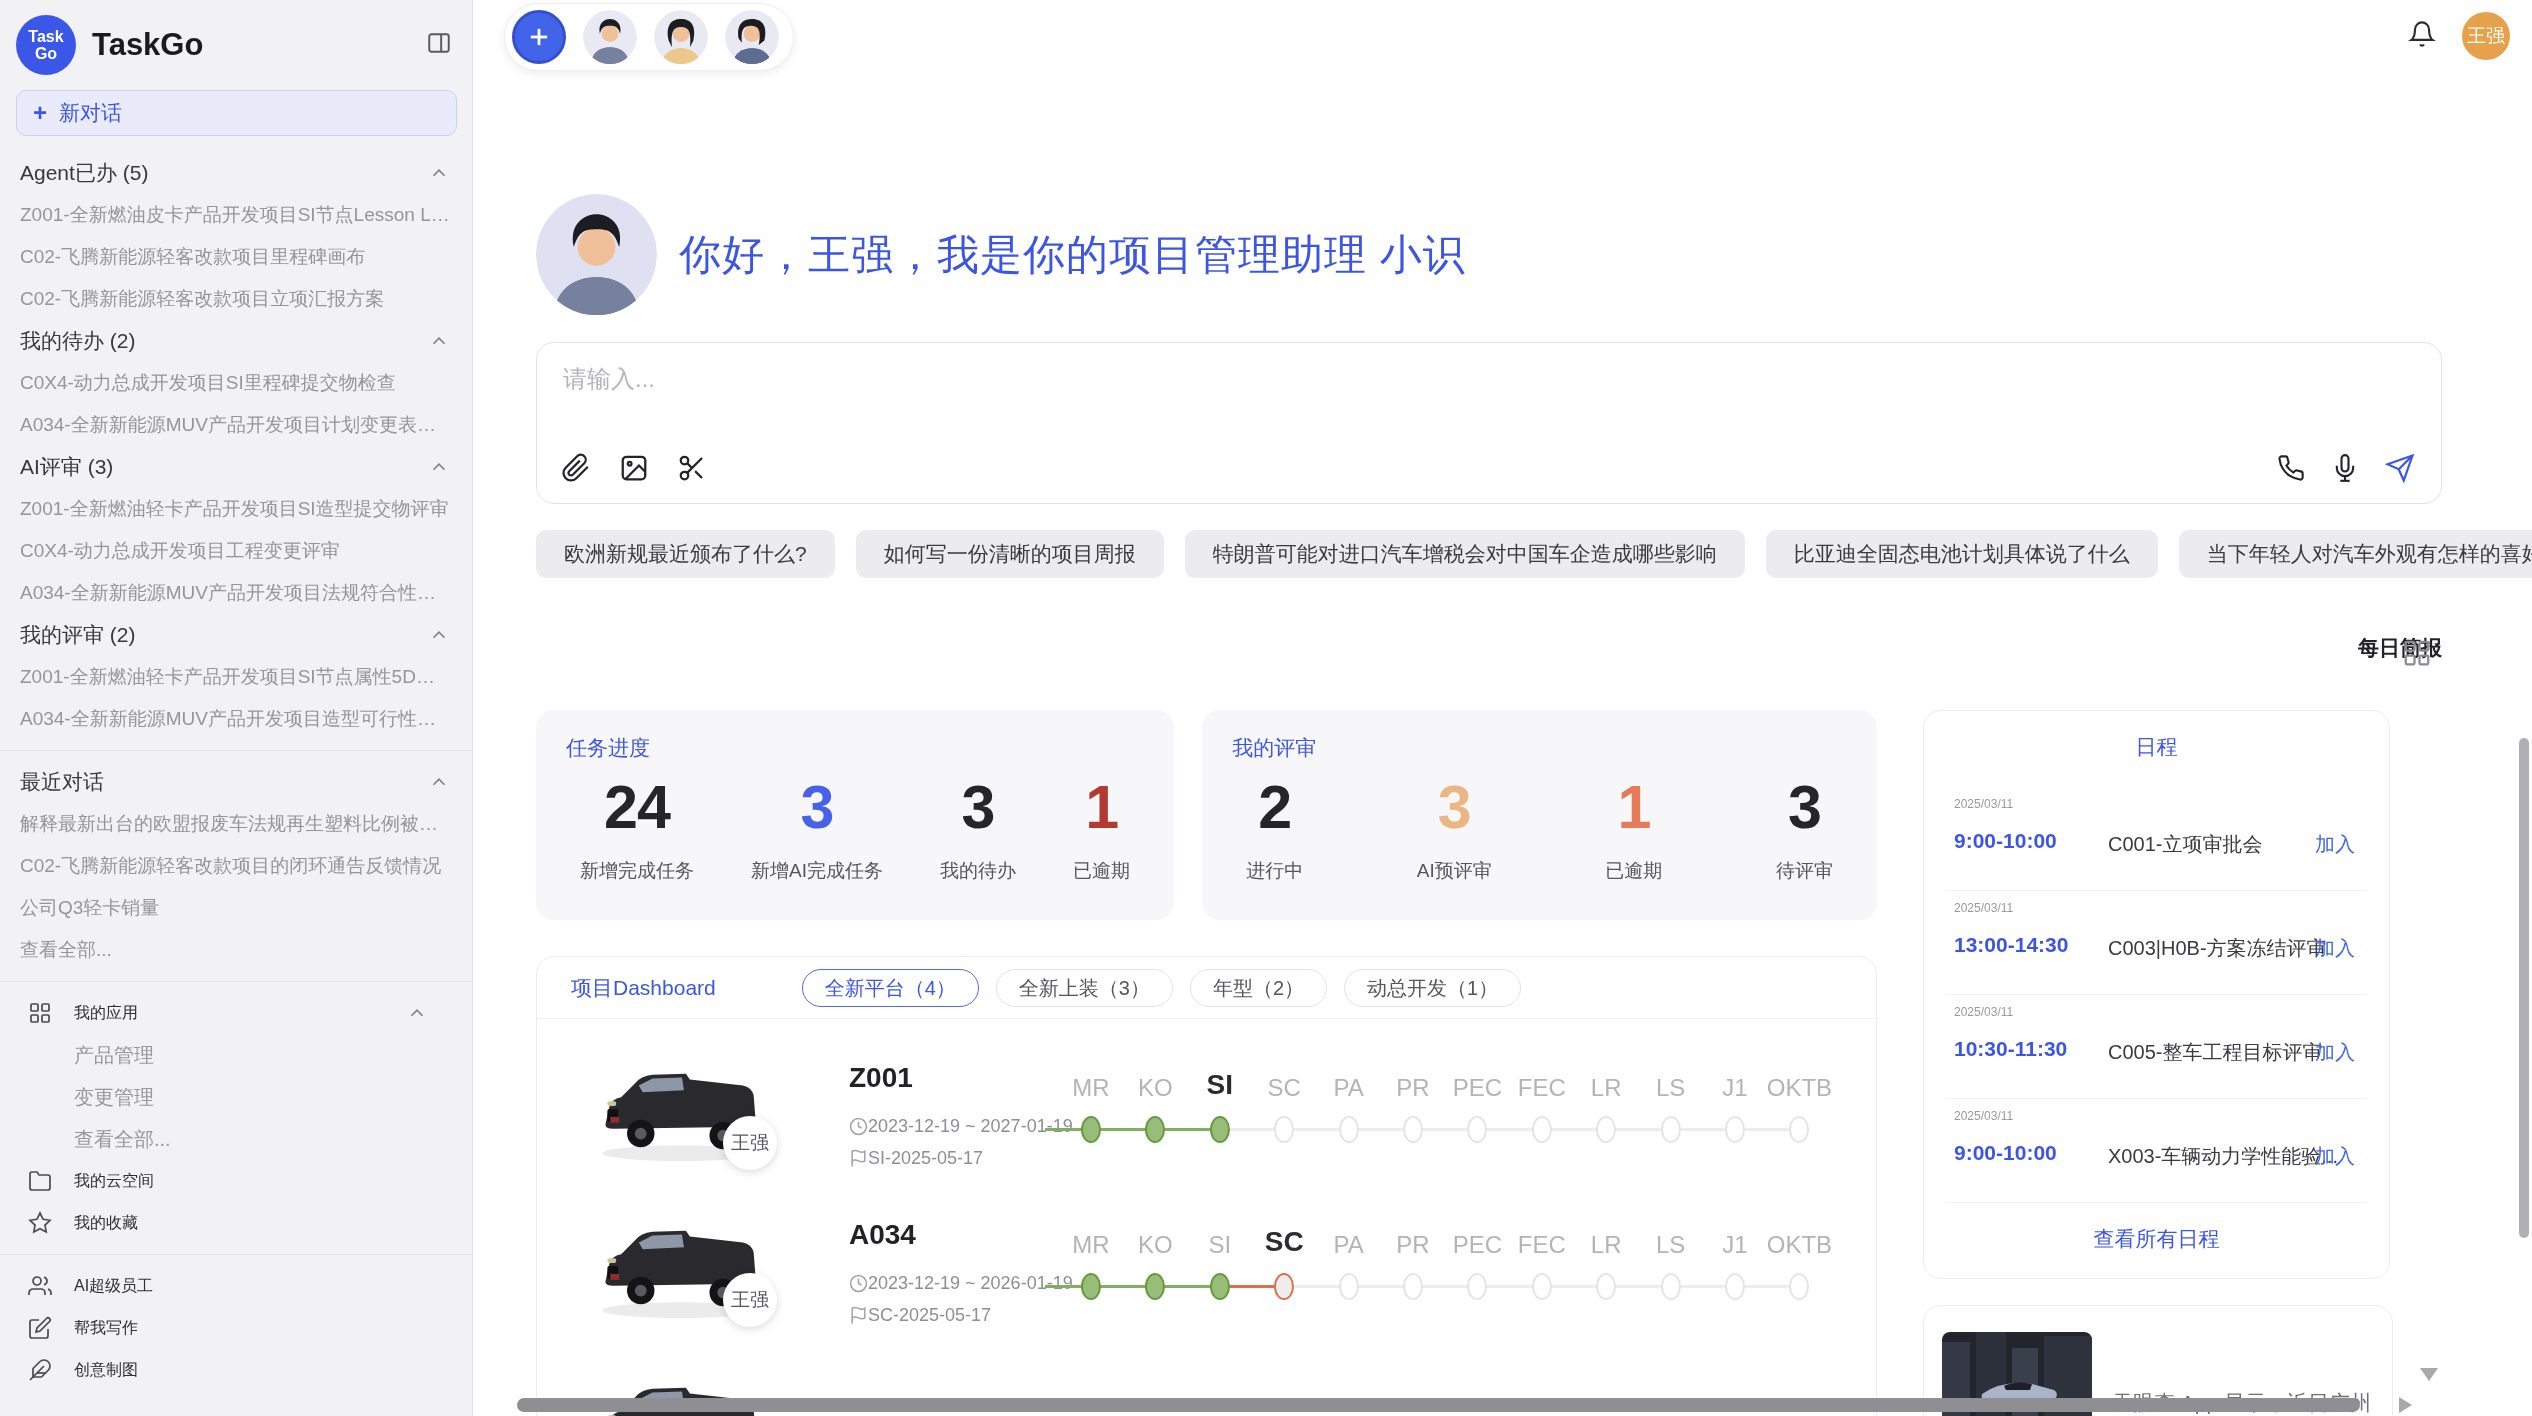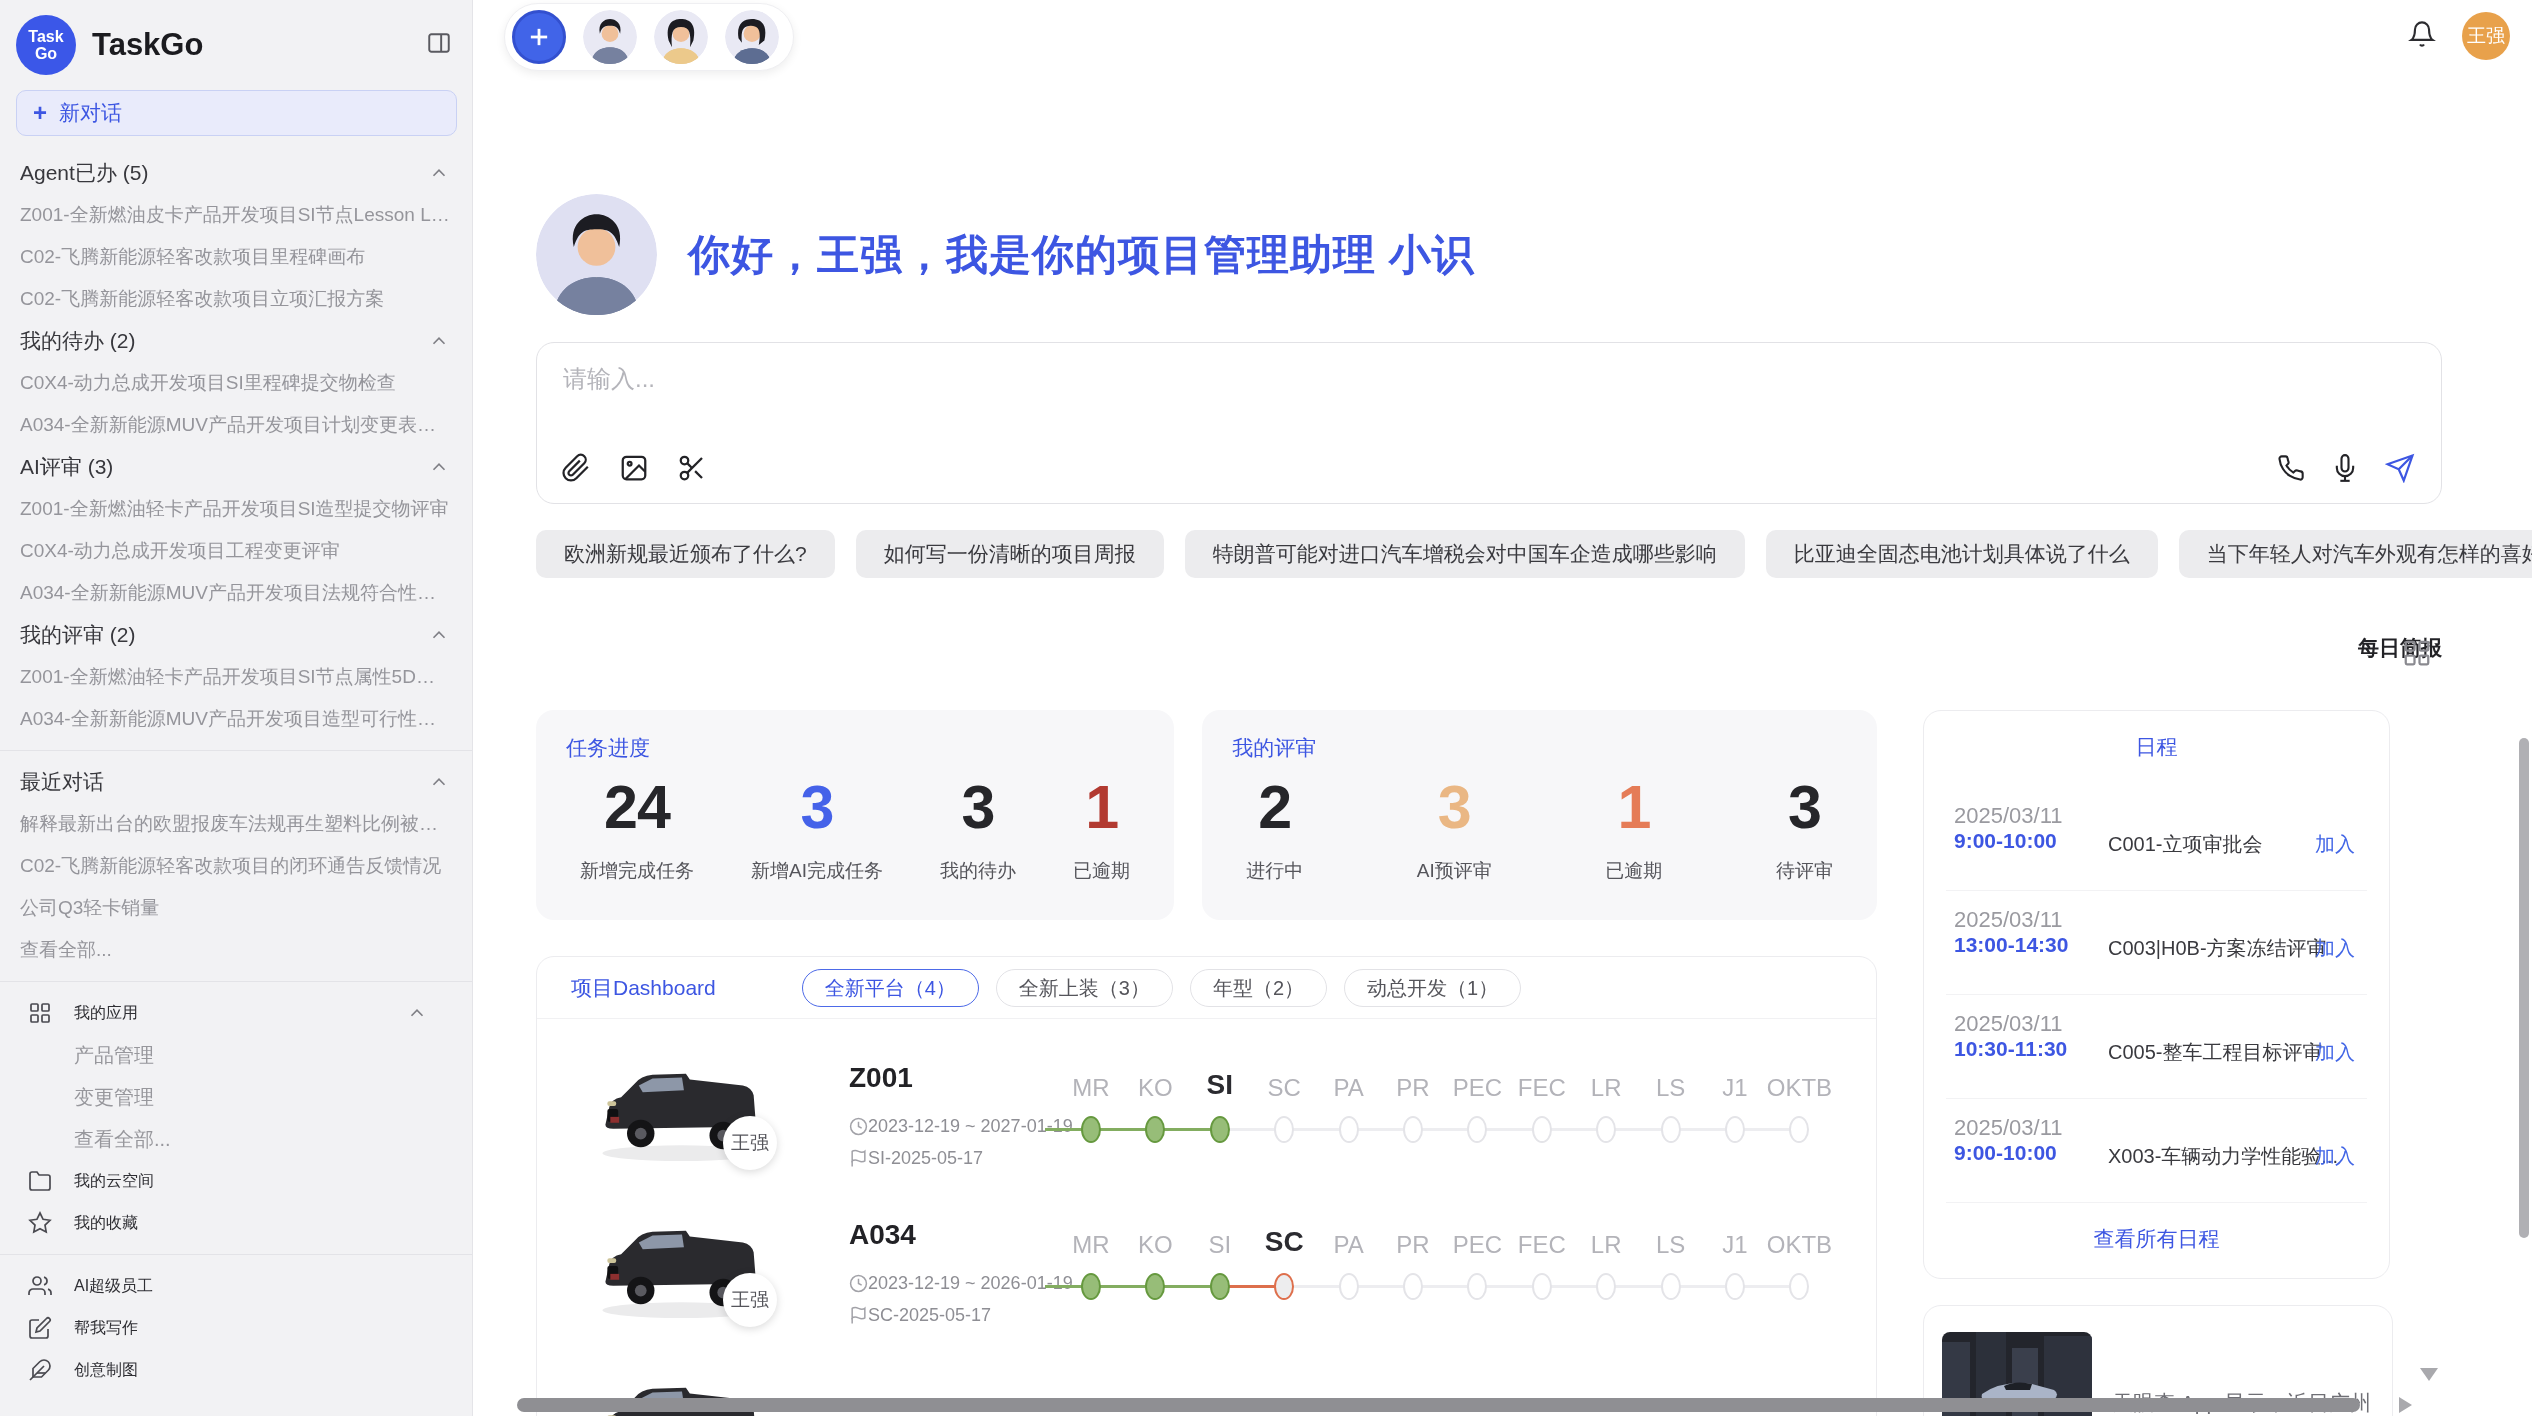--- a/index.html
+++ b/index.html
@@ -30,21 +30,21 @@
   .topbar { position:relative; height:72px; }
   .team-pill { position:absolute; left:31px; top:3px; height:68px; display:flex; align-items:center; gap:17px; background:#fff; border:1px solid #efeff2; border-radius:36px; padding:0 14px 0 7px; box-shadow:0 3px 10px rgba(0,0,0,.07); }
   .add-member { width:54px; height:54px; border-radius:50%; background:#4164e8; border:3px solid #3350cf; color:#fff; display:flex; align-items:center; justify-content:center; cursor:pointer; }
   .avatar-s { width:54px; height:54px; border-radius:50%; overflow:hidden; cursor:pointer; }
   .top-right { position:absolute; right:22px; top:0; height:72px; display:flex; align-items:center; gap:26px; }
   .bell { color:#2c2c30; cursor:pointer; }
   .user-badge { width:48px; height:48px; border-radius:50%; background:#e8a14b; color:#fff; font-size:19px; display:flex; align-items:center; justify-content:center; cursor:pointer; }
 
   .greeting { display:flex; align-items:center; margin:122px 0 0 63px; }
   .greet-avatar { width:121px; height:121px; border-radius:50%; overflow:hidden; flex:0 0 121px; }
-  .greet-text { margin-left:31px; font-size:42px; font-weight:bold; color:#3d56e2; letter-spacing:1px; }
+  .greet-text { margin-left:22px; font-size:42px; font-weight:normal; color:#3d56e2; letter-spacing:1px; }
 
   .input-box { position:relative; margin:27px 0 0 63px; width:1906px; height:162px; border:1px solid #e2e2e6; border-radius:18px; padding:20px 26px; }
   .input-box textarea { width:100%; height:64px; border:none; outline:none; resize:none; font-size:24px; font-family:inherit; color:#333; background:transparent; }
   .input-box textarea::placeholder { color:#b4b4ba; }
   .in-icons-l { position:absolute; left:24px; bottom:16px; display:flex; gap:28px; color:#232327; }
   .in-icons-r { position:absolute; right:26px; bottom:16px; display:flex; gap:26px; align-items:center; color:#232327; }
   .in-icons-l svg, .in-icons-r svg { cursor:pointer; }
   .send-ic { color:#3d56e2; }
 
   .chips { display:flex; gap:21px; margin:26px 0 0 63px; width:1920px; }
@@ -84,21 +84,21 @@
   .ms-label.cur { top:41px; font-size:28px; color:#2b2b30; font-weight:bold; }
   .ms-seg { position:absolute; top:100px; height:3px; }
   .ms-dot { position:absolute; top:88px; width:20px; height:27px; border-radius:50%; transform:translateX(-50%); background:#fff; border:2px solid #e4e4e8; z-index:2; }
   .ms-dot.done { background:#97bd78; border-color:#66993f; }
   .ms-dot.late { background:#ededee; border-color:#de6f4c; }
 
   .sched-card { width:467px; height:569px; border:1px solid #ececef; border-radius:18px; background:#fff; padding-top:22px; }
   .sched-title { text-align:center; font-size:21px; color:#3d56e2; }
   .sched-list { margin-top:26px; }
   .sched-item { position:relative; height:104px; margin:0 22px; border-bottom:1px solid #f2f2f4; }
-  .ev-date { position:absolute; left:8px; top:16px; font-size:22px; color:#9a9aa0; }
+  .ev-date { position:absolute; left:8px; top:10px; font-size:12px; color:#9a9aa0; }
   .ev-time { position:absolute; left:8px; top:42px; font-size:21px; font-weight:bold; color:#3d56e2; }
   .ev-name { position:absolute; left:162px; top:44px; font-size:20px; color:#3a3a3f; white-space:nowrap; }
   .ev-join { position:absolute; right:12px; top:44px; font-size:20px; color:#4165e6; cursor:pointer; }
   .sched-more { text-align:center; margin-top:22px; font-size:21px; color:#3d56e2; cursor:pointer; }
 
   .news-card { position:relative; margin-top:26px; width:470px; height:150px; border:1px solid #ececef; border-radius:18px; background:#fff; overflow:hidden; }
   .news-img { position:absolute; left:18px; top:26px; width:150px; height:96px; border-radius:8px; overflow:hidden; }
   .news-title { position:absolute; left:188px; top:32px; font-size:24px; font-weight:bold; color:#222226; }
   .news-snippet { position:absolute; left:188px; top:82px; width:260px; font-size:21px; color:#6f6f75; line-height:30px; }
 

